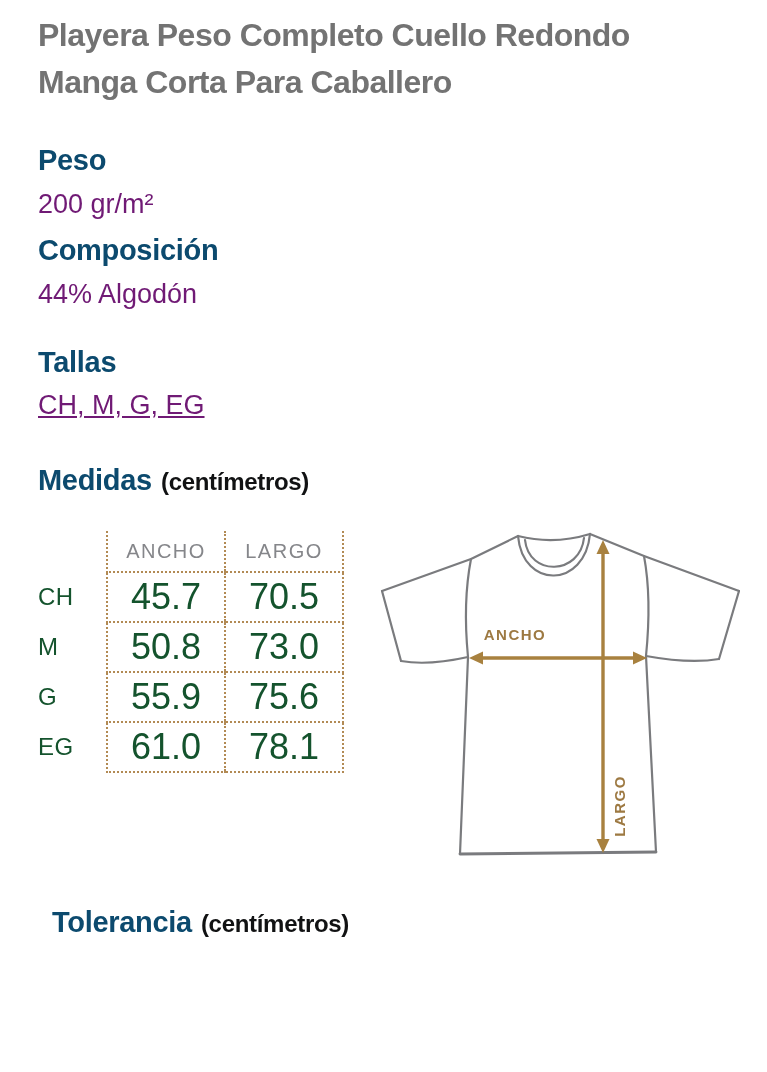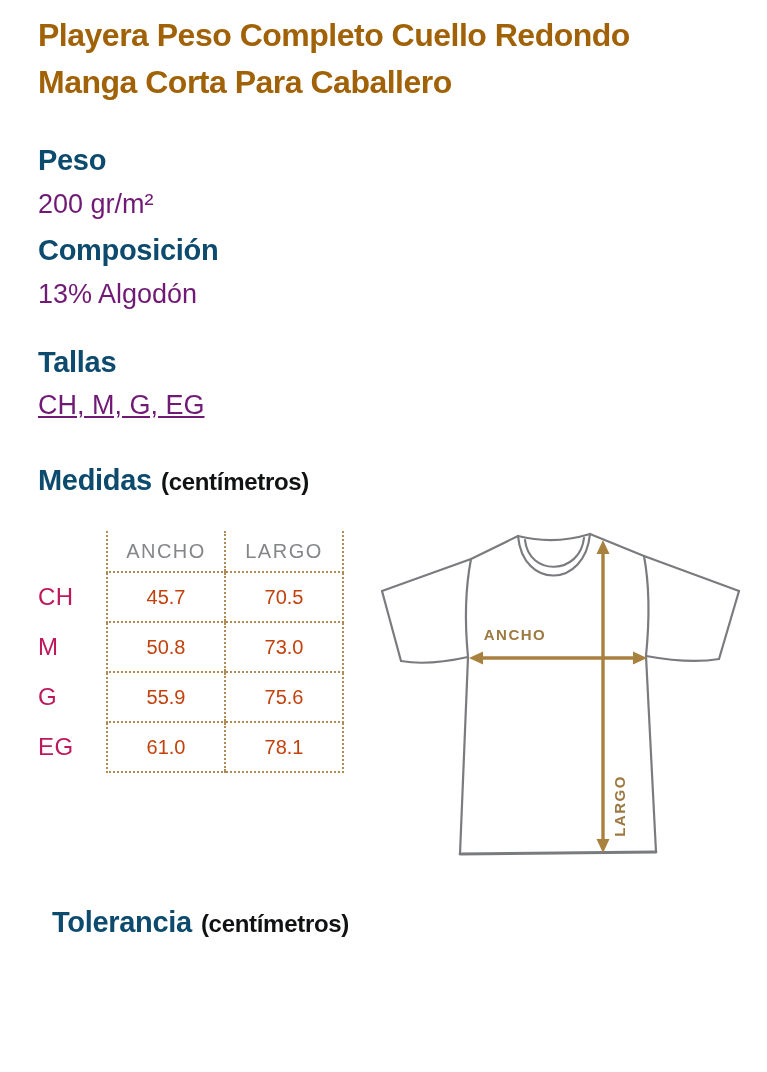--- a/index.html
+++ b/index.html
@@ -3,36 +3,36 @@
 <meta charset="utf-8">
 <style>
   html,body { margin:0; padding:0; background:#ffffff; }
   .canvas {
     position:relative; width:767px; height:1072px; background:#ffffff;
     font-family:"Liberation Sans","DejaVu Sans",sans-serif; overflow:hidden;
   }
   .abs { position:absolute; }
   .page-title {
     left:38px; top:12px; font-size:32px; line-height:47px; font-weight:bold;
-    color:#a16207; letter-spacing:-0.5px;
+    color:#737373; letter-spacing:-0.5px;
   }
   .page-title span { display:block; }
   .sec-h { font-size:29px; font-weight:bold; color:#0c4a6e; letter-spacing:-0.3px; white-space:nowrap; }
   .sec-v { font-size:27px; color:#701a75; letter-spacing:0; white-space:nowrap; }
   .unit-note { font-weight:bold; font-size:24px; color:#111213; margin-left:9px; letter-spacing:-0.3px; }
 
   
   table.sizes { border-collapse:collapse; border-spacing:0; }
   table.sizes td, table.sizes th { padding:0; vertical-align:middle; }
   .c-lbl {
     width:68px; text-align:left; font-size:24px; font-weight:normal;
-    color:#be185d; letter-spacing:0.5px;
+    color:#14532d; letter-spacing:0.5px;
   }
   .c-val {
-    width:116px; text-align:center; font-size:20px; color:#c2410c;
+    width:116px; text-align:center; font-size:36px; color:#14532d;
     border-left:2px dotted #b28a54; border-bottom:2px dotted #b28a54;
   }
   .c-val.last { border-right:2px dotted #b28a54; }
   tr.head th.c-val {
     font-size:20px; font-weight:normal; color:#85868a; letter-spacing:1.5px;
     height:40px;
   }
   tr.data td { height:48px; }
 </style>
 </head>
@@ -42,21 +42,21 @@
 
   <div class="abs page-title">
     <span>Playera Peso Completo Cuello Redondo</span>
     <span>Manga Corta Para Caballero</span>
   </div>
 
   <div class="abs sec-h" style="left:38px; top:144px;">Peso</div>
   <div class="abs sec-v" style="left:38px; top:189px;">200 gr/m²</div>
 
   <div class="abs sec-h" style="left:38px; top:234px;">Composición</div>
-  <div class="abs sec-v" style="left:38px; top:279px;">13% Algodón</div>
+  <div class="abs sec-v" style="left:38px; top:279px;">44% Algodón</div>
 
   <div class="abs sec-h" style="left:38px; top:346px;">Tallas</div>
   <div class="abs sec-v" style="left:38px; top:390px;text-decoration:underline;">CH, M, G, EG</div>
 
   <div class="abs" style="left:38px; top:464px;">
     <span class="sec-h">Medidas</span><span class="unit-note">(centímetros)</span>
   </div>
 
   <table class="abs sizes" style="left:38px; top:531px;">
     <tbody>

